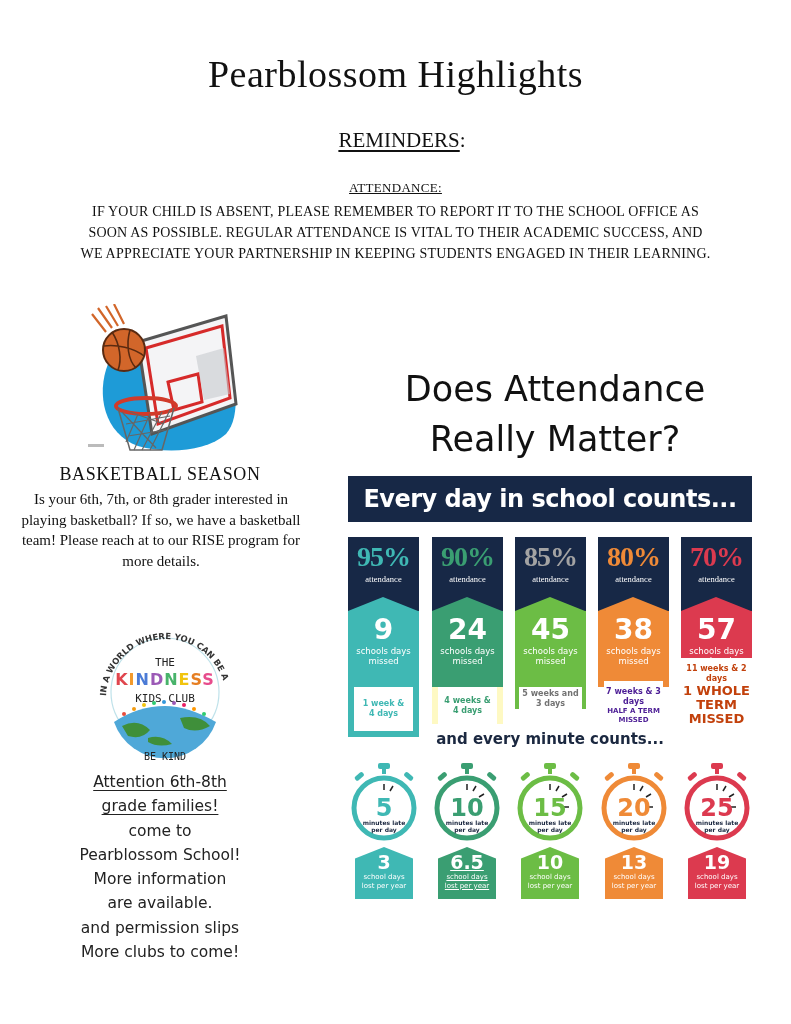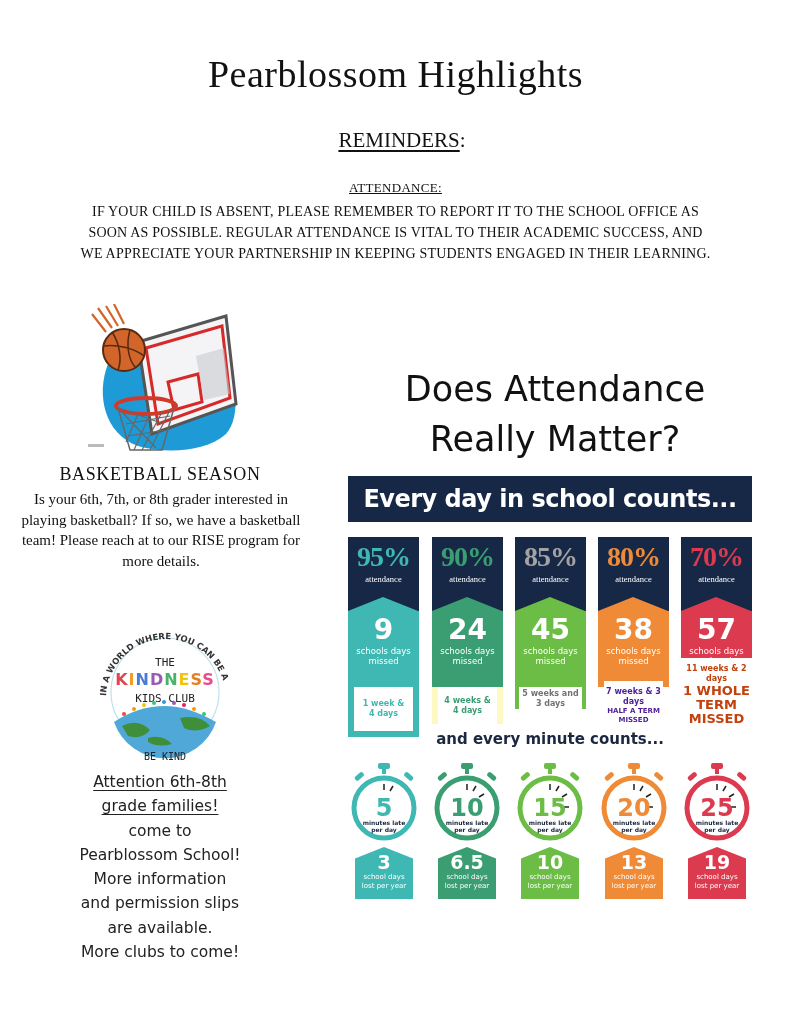--- a/index.html
+++ b/index.html
@@ -97,22 +97,22 @@
     </g>
   <text x="77" y="146" text-anchor="middle" font-family="DejaVu Sans Mono, monospace" font-size="10" fill="#222">BE KIND</text>
 </svg>
 
 <div id="kind-body" class="abs">
   <div class="u">Attention 6th-8th</div>
   <div class="u">grade families!</div>
   <div>come to</div>
   <div>Pearblossom School!</div>
   <div>More information</div>
+  <div>are available.</div>
   <div>and permission slips</div>
-  <div>are available.</div>
   <div>More clubs to come!</div>
 </div>
 
 <div id="q-head" class="abs">
   <div>Does Attendance</div>
   <div>Really Matter?</div>
 </div>
 <div id="banner" class="abs">Every day in school counts...</div>
 
 <div class="col" style="left:348px;--c:#3fb8b4;">
@@ -252,21 +252,21 @@
   <text x="35" y="54" text-anchor="middle" font-family="DejaVu Sans, sans-serif" font-weight="bold" font-size="24" fill="#dc3a4f">25</text>
   <text x="35" y="63" text-anchor="middle" font-family="DejaVu Sans, sans-serif" font-weight="bold" font-size="6" fill="#1b2840">minutes late</text>
   <text x="35" y="70" text-anchor="middle" font-family="DejaVu Sans, sans-serif" font-weight="bold" font-size="6" fill="#1b2840">per day</text>
 </svg>
 
 <div class="house" style="left:355px;background:#3fb8b4;clip-path:polygon(0 22%,50% 0,100% 22%,100% 100%,0 100%);">
   <div class="hn">3</div>
   <div class="hl">school days</div>
   <div class="hl">lost per year</div>
 </div>
-<div class="house" style="left:438px;background:#3a9e72;clip-path:polygon(0 22%,50% 0,100% 22%,100% 100%,0 100%);">
+<div class="house" style="left:438px;background:#3a9e72;clip-path:polygon(0 22%,50% 0,100% 22%,100% 100%,0 100%);text-decoration:underline;">
   <div class="hn">6.5</div>
   <div class="hl">school days</div>
   <div class="hl">lost per year</div>
 </div>
 <div class="house" style="left:521px;background:#6cbd45;clip-path:polygon(0 22%,50% 0,100% 22%,100% 100%,0 100%);">
   <div class="hn">10</div>
   <div class="hl">school days</div>
   <div class="hl">lost per year</div>
 </div>
 <div class="house" style="left:605px;background:#ef8a37;clip-path:polygon(0 22%,50% 0,100% 22%,100% 100%,0 100%);">

